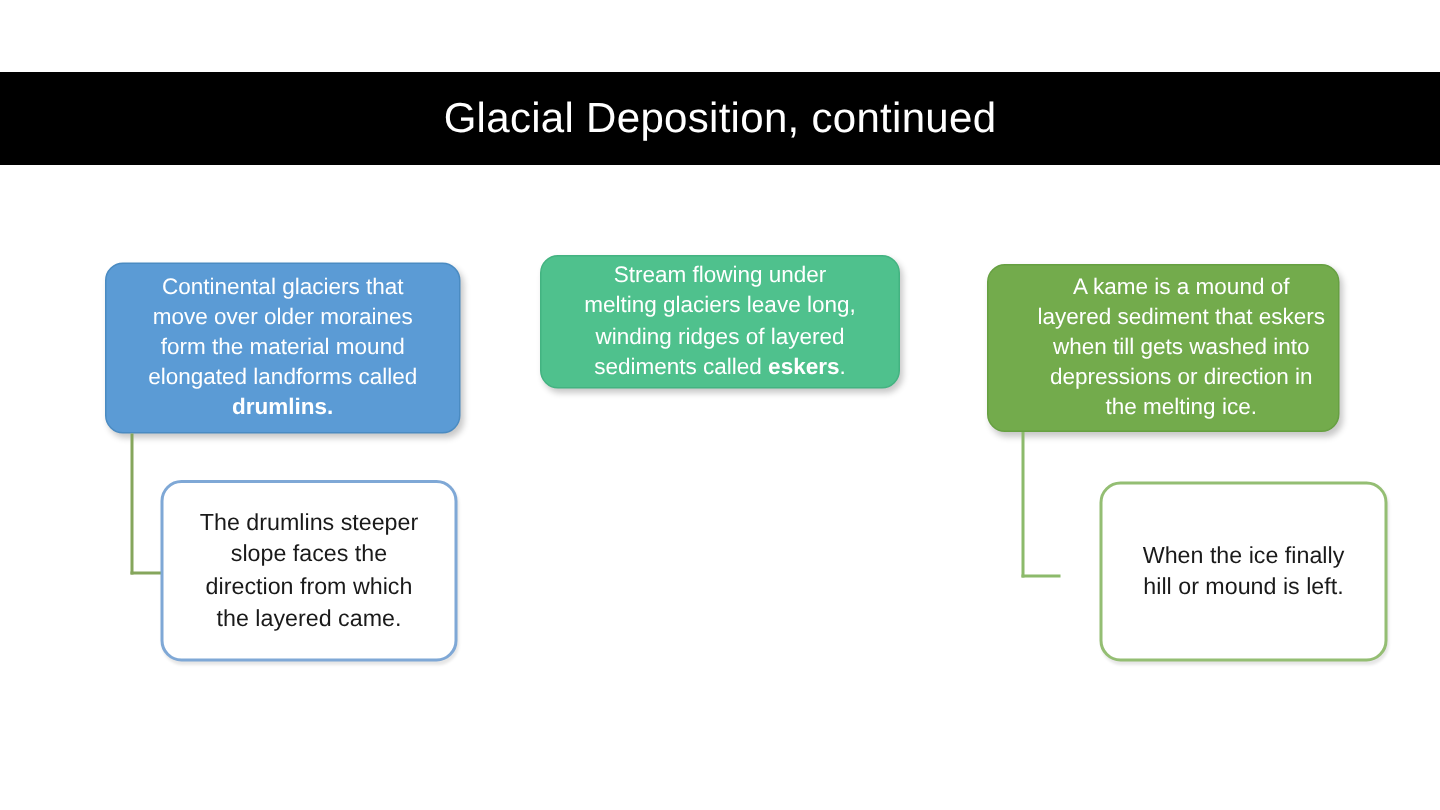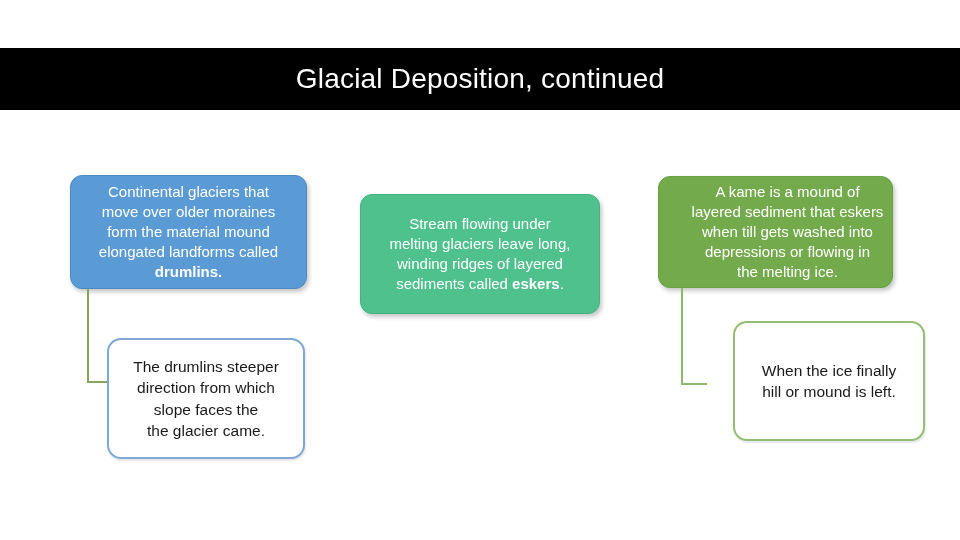--- a/index.html
+++ b/index.html
@@ -36,42 +36,41 @@
     font-size:15px; line-height:1.34;
     box-shadow:2px 3px 4px rgba(0,0,0,0.22);
     padding:6px 8px;
   }
   .box-drumlins {
     left:70px; top:175px; width:237px; height:114px;
     background:var(--blue_fill,#5B9BD5);
     border:1px solid var(--blue_border,#4A8BC2);
   }
   .box-eskers {
-    left:360px; top:194px; width:240px; height:120px;
+    left:360px; top:170px; width:240px; height:89px;
     background:var(--teal_fill,#4FC18D);
     border:1px solid var(--teal_border,#43B381);
   }
   .box-kame {
     left:658px; top:176px; width:235px; height:112px;
     background:var(--green_fill,#73AB4C);
     border:1px solid var(--green_border,#66A041);
     padding-left:32px;
   }
   .whitebox {
     border-radius:14px;
     background:#ffffff;
     color:var(--dark_text,#1a1a1a);
     font-size:15.5px; line-height:1.38;
     box-shadow:1px 2px 2px rgba(0,0,0,0.10);
     padding:6px 10px;
   }
   .box-drumlins-detail {
     left:107px; top:320px; width:198px; height:121px;
     border:2px solid var(--white_box_blue_border,#7FA8D6);
-    margin-top:18px;
   }
   .box-kame-detail {
     left:733px; top:321px; width:192px; height:120px;
     border:2px solid var(--white_box_green_border,#94BE73);
   }
   .connector { position:absolute; }
   .conn-left-v  { left:87px;  top:289px; width:2px;  height:94px; background:var(--connector_left,#85A65C); }
   .conn-left-h  { left:87px;  top:381px; width:22px; height:2px;  background:var(--connector_left,#85A65C); }
   .conn-right-v { left:681px; top:288px; width:2px;  height:97px; background:var(--connector_right,#8CBA6B); }
   .conn-right-h { left:681px; top:383px; width:26px; height:2px;  background:var(--connector_right,#8CBA6B); }
@@ -98,34 +97,34 @@
       <div class="tl-line"><span>Stream flowing under</span></div>
       <div class="tl-line"><span>melting glaciers leave long,</span></div>
       <div class="tl-line"><span>winding ridges of layered</span></div>
       <div class="tl-line"><span>sediments called </span><span class="b">eskers</span><span>.</span></div>
     </div>
 
   <div class="tbox colored box-kame">
       <div class="tl-line"><span>A kame is a mound of</span></div>
       <div class="tl-line"><span>layered sediment that eskers</span></div>
       <div class="tl-line"><span>when till gets washed into</span></div>
-      <div class="tl-line"><span>depressions or flowing in</span></div>
+      <div class="tl-line"><span>depressions or direction in</span></div>
       <div class="tl-line"><span>the melting ice.</span></div>
     </div>
 
   <div class="connector conn-left-v"></div>
   <div class="connector conn-left-h"></div>
   <div class="connector conn-right-v"></div>
   <div class="connector conn-right-h"></div>
 
   <div class="tbox whitebox box-drumlins-detail">
       <div class="tl-line"><span>The drumlins steeper</span></div>
+      <div class="tl-line"><span>slope faces the</span></div>
       <div class="tl-line"><span>direction from which</span></div>
-      <div class="tl-line"><span>slope faces the</span></div>
-      <div class="tl-line"><span>the glacier came.</span></div>
+      <div class="tl-line"><span>the layered came.</span></div>
     </div>
 
   <div class="tbox whitebox box-kame-detail">
       <div class="tl-line"><span>When the ice finally</span></div>
       <div class="tl-line"><span>hill or mound is left.</span></div>
     </div>
 
 </div>
 
 </body></html>

